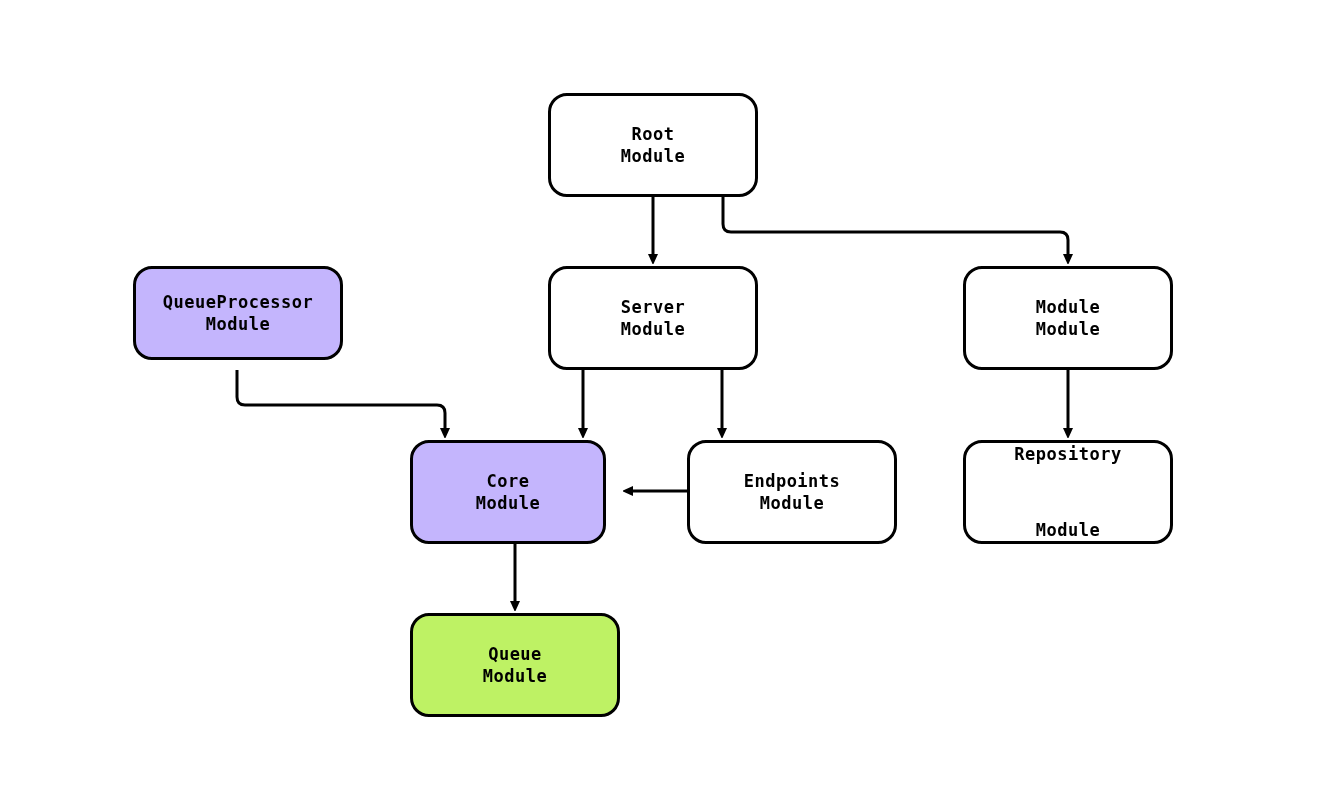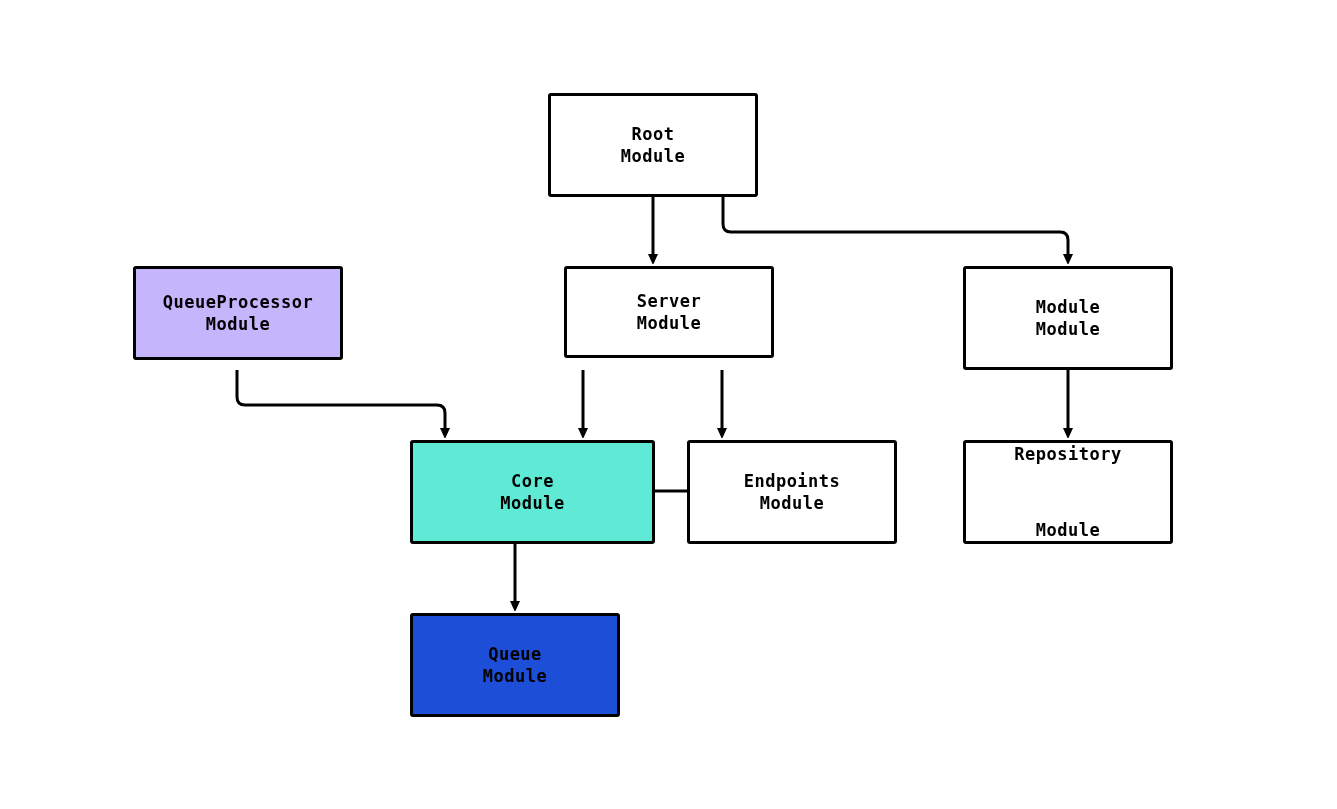--- a/index.html
+++ b/index.html
@@ -26,21 +26,21 @@
     left: 0;
     width: 1337px;
     height: 809px;
     pointer-events: none;
   }
   .node {
     position: absolute;
     box-sizing: border-box;
     background: #ffffff;
     border: 3px solid #000000;
-    border-radius: 3px;
+    border-radius: 19px;
     display: flex;
     flex-direction: column;
     align-items: center;
     justify-content: center;
     color: #000000;
     font-family: "DejaVu Sans Mono", "Liberation Mono", monospace;
     font-size: 17px;
     line-height: 22px;
     letter-spacing: 0.5px;
     font-weight: 600;
@@ -70,21 +70,21 @@
         <path d="M 722 370 L 722 429" fill="none" stroke="#000000" stroke-width="3" stroke-linecap="butt" stroke-linejoin="round" marker-end="url(#arrow-down)"></path>
         <path d="M 1068 370 L 1068 429" fill="none" stroke="#000000" stroke-width="3" stroke-linecap="butt" stroke-linejoin="round" marker-end="url(#arrow-down)"></path>
         <path d="M 687 491 L 632 491" fill="none" stroke="#000000" stroke-width="3" stroke-linecap="butt" stroke-linejoin="round" marker-end="url(#arrow-down)"></path>
         <path d="M 515 544 L 515 602" fill="none" stroke="#000000" stroke-width="3" stroke-linecap="butt" stroke-linejoin="round" marker-end="url(#arrow-down)"></path>
       </g>
   </svg>
 
   <div id="node-layer">
       <div class="node" style="left: 548px; top: 93px; width: 210px; height: 104px; background: rgb(255, 255, 255); border-color: rgb(0, 0, 0);"><span class="line1">Root</span><span class="line2">Module</span></div>
       <div class="node" style="left: 133px; top: 266px; width: 210px; height: 94px; background: #c4b5fd; border-color: rgb(0, 0, 0);"><span class="line1">QueueProcessor</span><span class="line2">Module</span></div>
-      <div class="node" style="left: 548px; top: 266px; width: 210px; height: 92px; background: rgb(255, 255, 255); border-color: rgb(0, 0, 0); margin-left: 16px;"><span class="line1">Server</span><span class="line2">Module</span></div>
+      <div class="node" style="left: 548px; top: 266px; width: 210px; height: 104px; background: rgb(255, 255, 255); border-color: rgb(0, 0, 0);"><span class="line1">Server</span><span class="line2">Module</span></div>
       <div class="node" style="left: 963px; top: 266px; width: 210px; height: 104px; background: rgb(255, 255, 255); border-color: rgb(0, 0, 0);"><span class="line1">Module</span><span class="line2">Module</span></div>
-      <div class="node" style="left: 410px; top: 440px; width: 245px; height: 104px; background: #5eead4; border-color: rgb(0, 0, 0);"><span class="line1">Core</span><span class="line2">Module</span></div>
+      <div class="node" style="left: 410px; top: 440px; width: 196px; height: 104px; background: #c4b5fd; border-color: rgb(0, 0, 0);"><span class="line1">Core</span><span class="line2">Module</span></div>
       <div class="node" style="left: 687px; top: 440px; width: 210px; height: 104px; background: rgb(255, 255, 255); border-color: rgb(0, 0, 0);"><span class="line1">Endpoints</span><span class="line2">Module</span></div>
       <div class="node" style="left: 963px; top: 440px; width: 210px; height: 104px; background: rgb(255, 255, 255); border-color: rgb(0, 0, 0); justify-content: space-between;"><span class="line1">Repository</span><span class="line2">Module</span></div>
-      <div class="node" style="left: 410px; top: 613px; width: 210px; height: 104px; background: #1d4ed8; border-color: rgb(0, 0, 0);"><span class="line1">Queue</span><span class="line2">Module</span></div>
+      <div class="node" style="left: 410px; top: 613px; width: 210px; height: 104px; background: #bef264; border-color: rgb(0, 0, 0);"><span class="line1">Queue</span><span class="line2">Module</span></div>
     </div>
 
 </div>
 
 </body></html>

